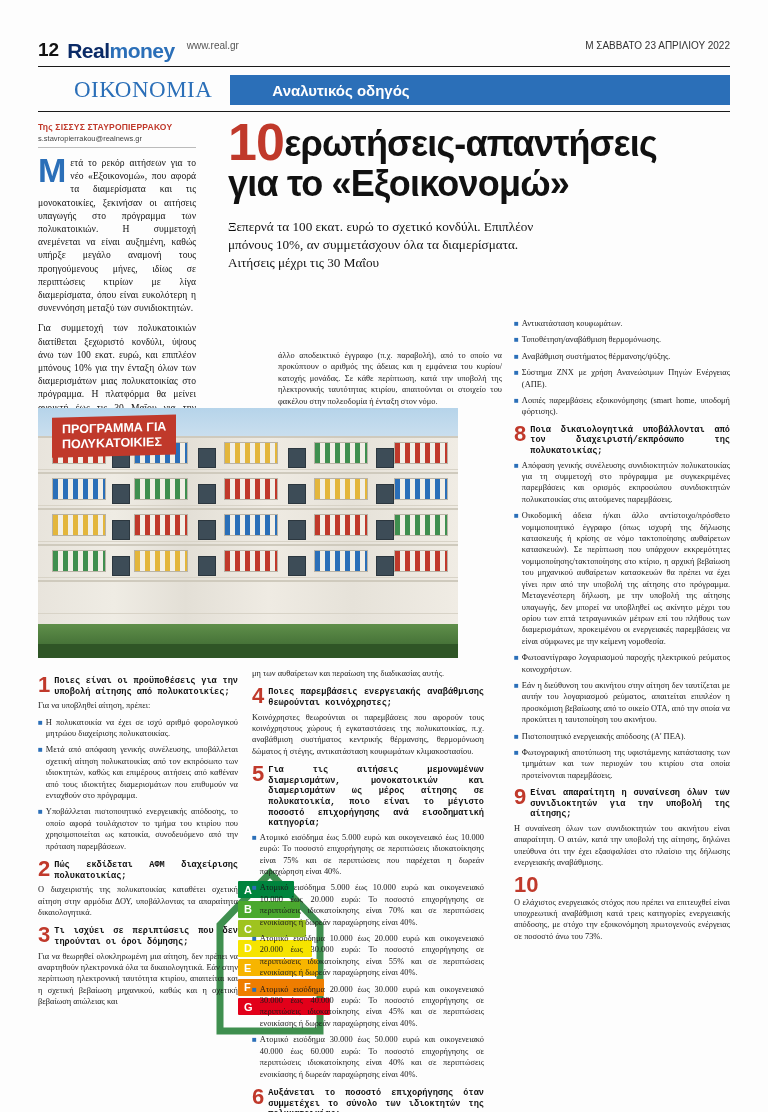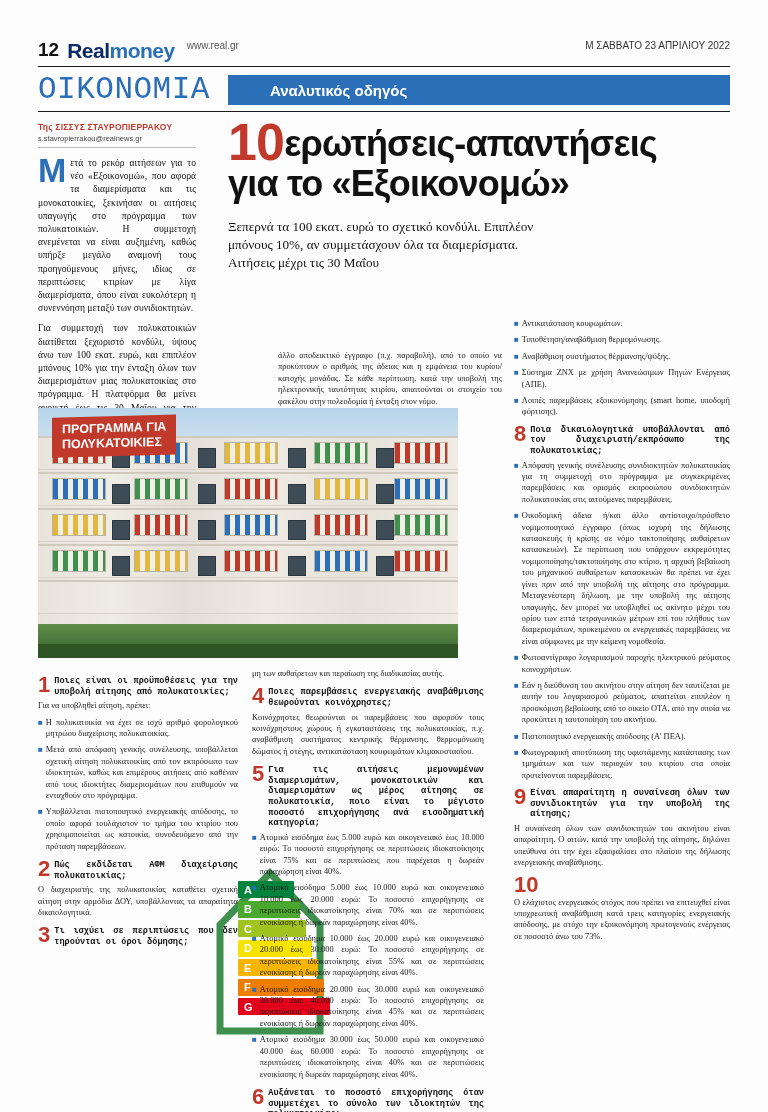--- a/index.html
+++ b/index.html
@@ -59,26 +59,27 @@
   }
 
   
   .sectionbar {
     display: flex;
     align-items: stretch;
     margin-top: 8px;
     height: 30px;
   }
   .section-title {
-    font-family: Liberation Mono, monospace;
-    font-size: 31px;
+    font-family: Liberation Serif, serif;
+    font-size: 23px;
     color: #2b6fb8;
     letter-spacing: 0.5px;
     padding-right: 18px;
     line-height: 30px;
+    margin-left: 36px;
   }
   .section-banner {
     flex: 1;
     background: #2b6fb8;
     color: #ffffff;
     font-family: "Liberation Sans", sans-serif;
     font-weight: bold;
     font-size: 15px;
     display: flex;
     align-items: center;
@@ -467,20 +468,21 @@
         </div>
       <div class="q">
         <span class="qnum">2</span>
         <span class="qtext">Πώς εκδίδεται ΑΦΜ διαχείρισης πολυκατοικίας;</span>
       </div>
       <p class="p">Ο διαχειριστής της πολυκατοικίας καταθέτει σχετική αίτηση στην αρμόδια ΔΟΥ, υποβάλλοντας τα απαραίτητα δικαιολογητικά.</p>
       <div class="q">
         <span class="qnum">3</span>
         <span class="qtext">Τι ισχύει σε περιπτώσεις που δεν τηρούνται οι όροι δόμησης;</span>
       </div>
+      <p class="p">Για να θεωρηθεί ολοκληρωμένη μια αίτηση, δεν πρέπει να αναρτηθούν ηλεκτρονικά όλα τα δικαιολογητικά. Εάν στην περίπτωση ηλεκτρονική ταυτότητα κτιρίου, απαιτείται και η σχετική βεβαίωση μηχανικού, καθώς και η σχετική βεβαίωση απώλειας και</p>
     </div>
 
     <div class="col c2">
       <p class="p">μη των αυθαίρετων και περαίωση της διαδικασίας αυτής.</p>
       <div class="q">
         <span class="qnum">4</span>
         <span class="qtext">Ποιες παρεμβάσεις ενεργειακής αναβάθμισης θεωρούνται κοινόχρηστες;</span>
       </div>
       <p class="p">Κοινόχρηστες θεωρούνται οι παρεμβάσεις που αφορούν τους κοινόχρηστους χώρους ή εγκαταστάσεις της πολυκατοικίας, π.χ. αναβάθμιση συστήματος κεντρικής θέρμανσης, θερμομόνωση δώματος ή στέγης, αντικατάσταση κουφωμάτων κλιμακοστασίου.</p>
       <div class="q">

